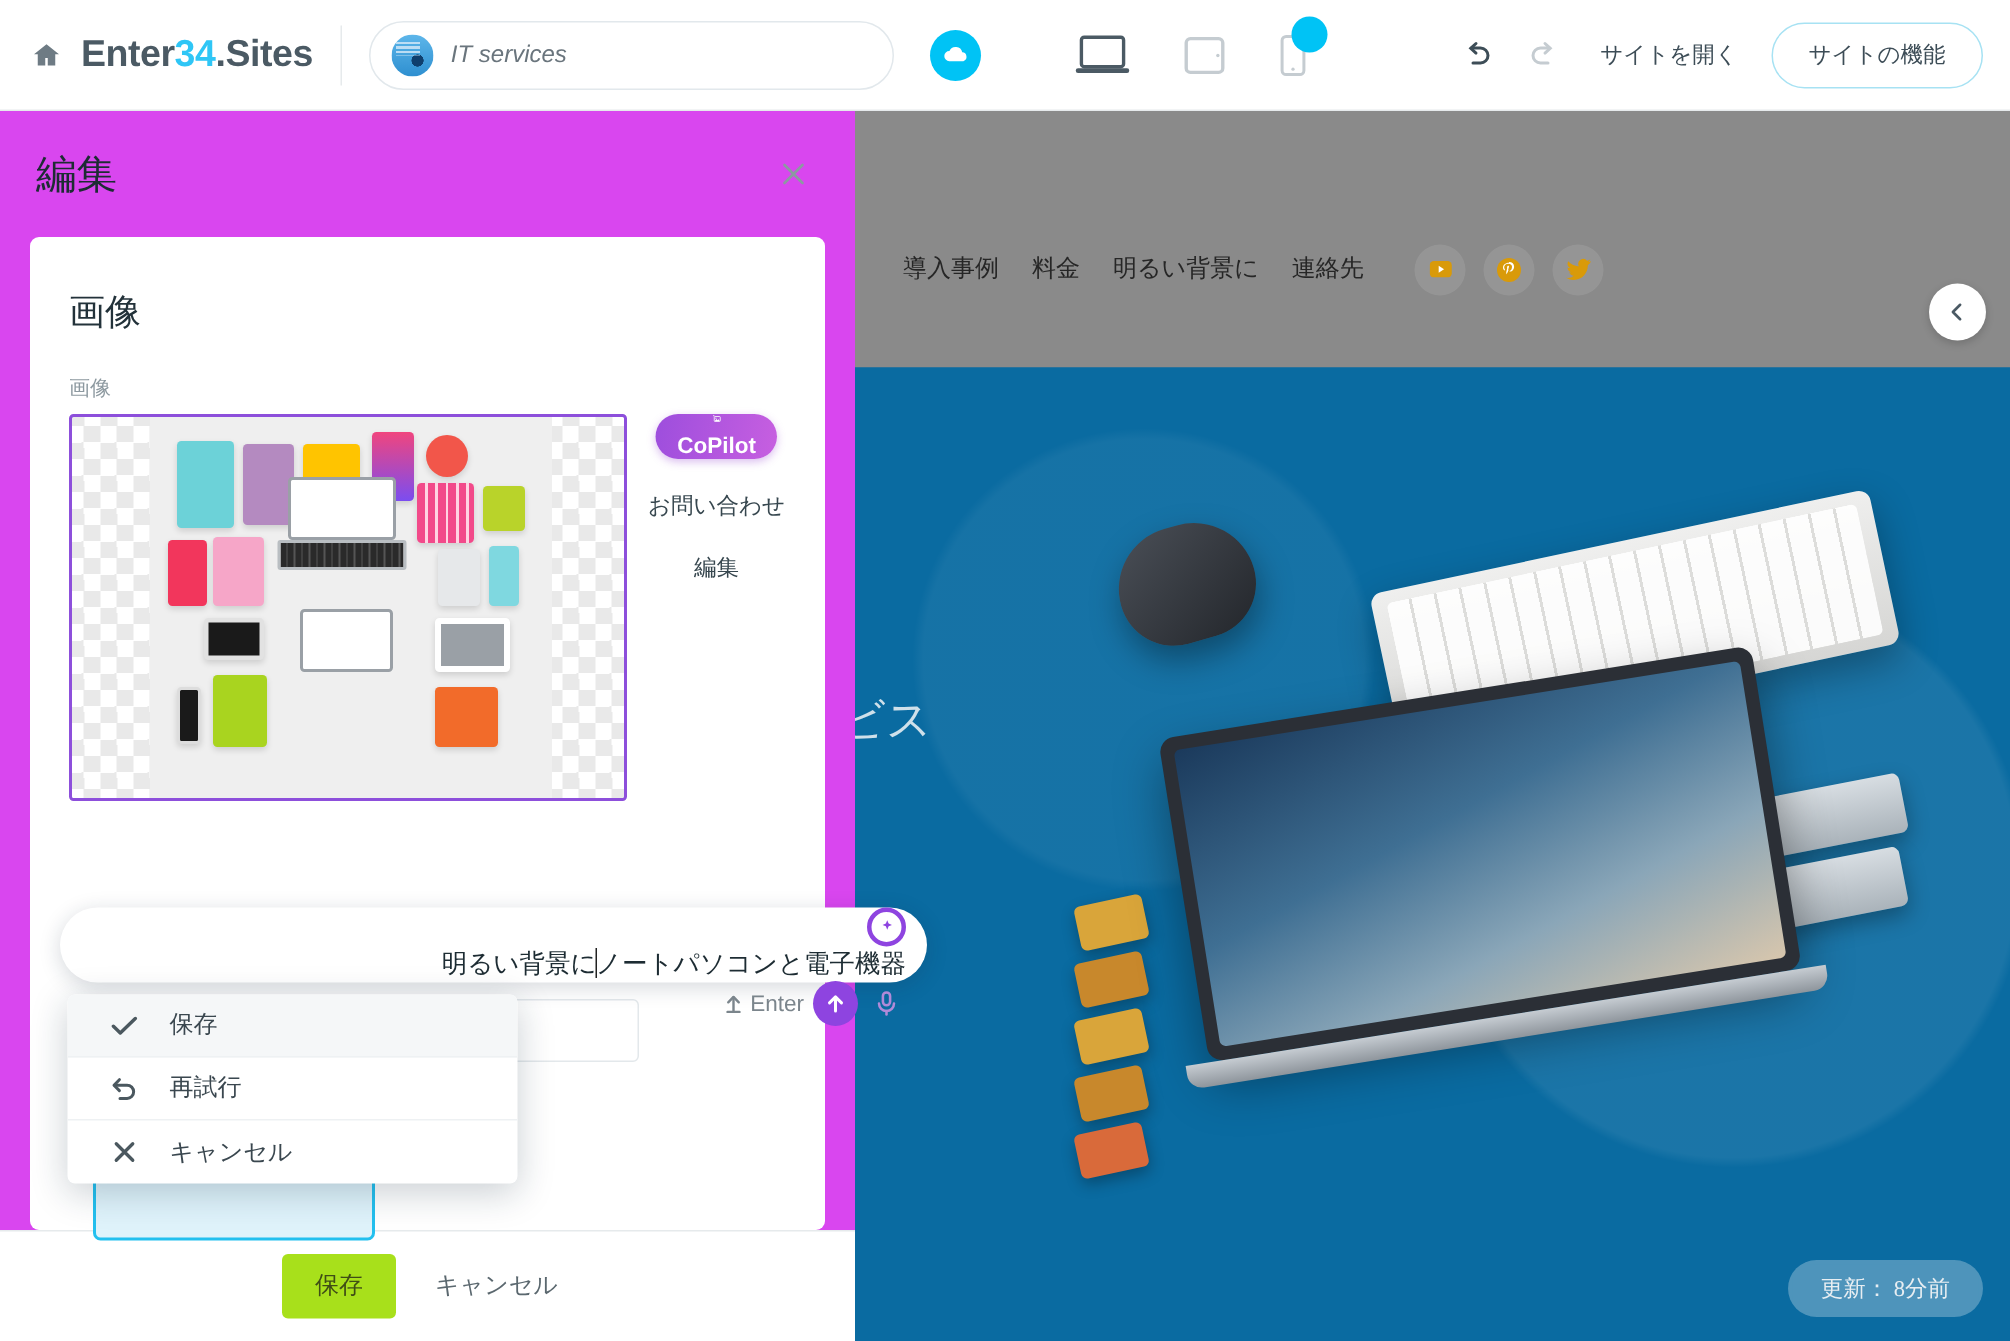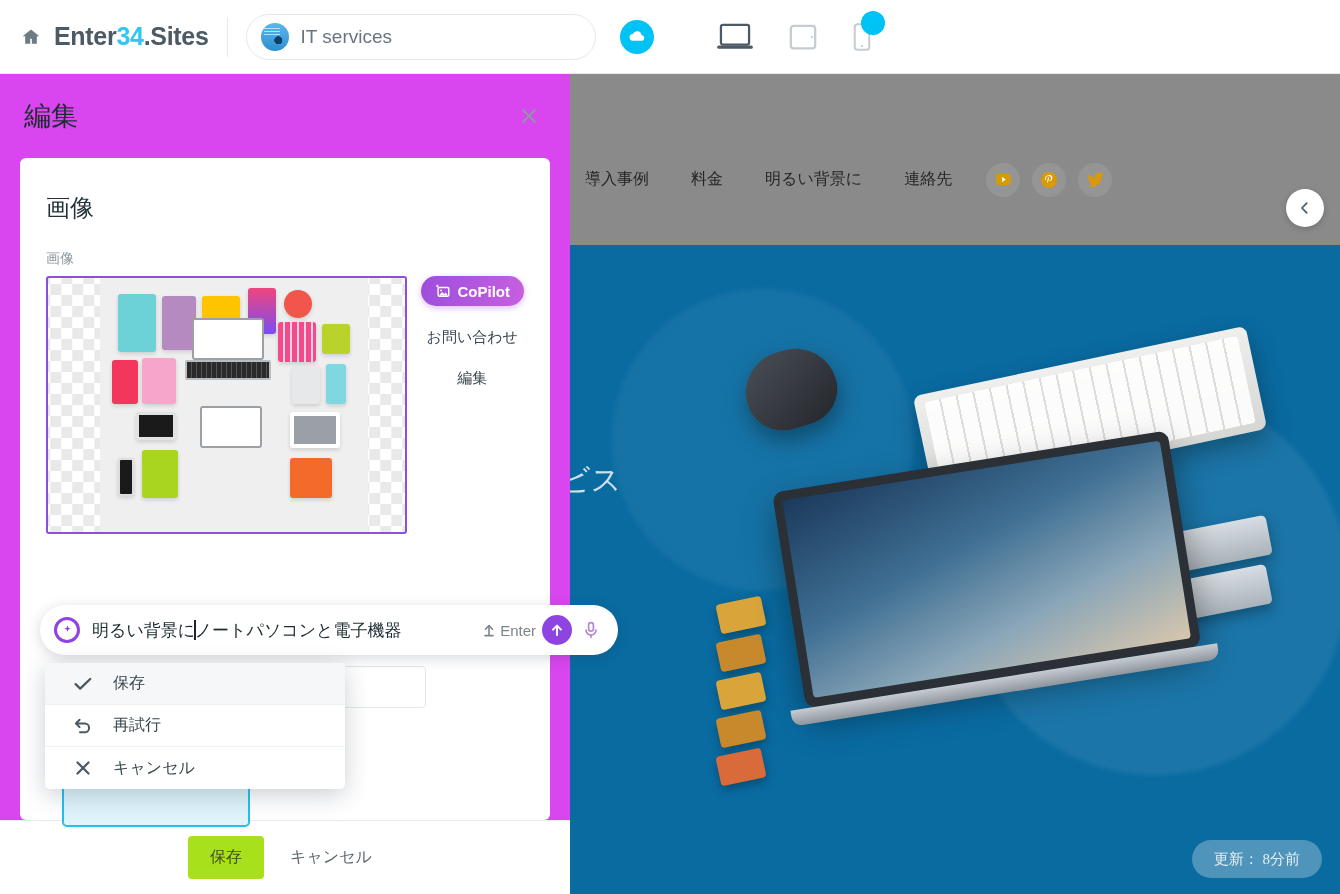--- a/index.html
+++ b/index.html
@@ -32,21 +32,21 @@
     background:
       radial-gradient(circle at 62% 62%, #0f3f6d 0 16%, transparent 17%),
       linear-gradient(#5db6ea,#2e8fd0);
     position:relative; overflow:hidden;
   }
   .site-favicon:before{
     content:""; position:absolute; left:3px; top:5px; width:16px; height:9px;
     background:repeating-linear-gradient(#cfe6f7 0 1.4px, transparent 1.4px 3px);
     opacity:.85;
   }
-  .searchbox .txt{ margin-left:12px; font-size:19px; color:#6a757d; }
+  .searchbox .txt{ margin-left:12px; font-size:16px; color:#6a757d;font-style:italic; }
   .cloud-btn{
     margin-left:24px; width:34px;height:34px;border-radius:50%;
     background:#00c3f5; display:flex;align-items:center;justify-content:center; cursor:pointer;
   }
   .devices{ display:flex; align-items:center; margin-left:62px; gap:34px; }
   .dev{ cursor:pointer; position:relative; display:flex; align-items:center; justify-content:center;}
   .dev .badge{
     position:absolute; top:-10px; right:-13px; width:24px;height:24px;border-radius:50%;
     background:#00c3f5;
   }
@@ -61,21 +61,21 @@
 
   
   .preview{
     position:absolute; left:570px; top:74px; width:770px; height:820px; overflow:hidden;
     background:#0a6ba1;
   }
   .prev-nav{
     position:absolute; top:0; left:0; width:100%; height:171px; background:#8a8a8a;
     display:flex; align-items:center;
   }
-  .prev-nav .menu{ display:flex; align-items:center; gap:42px; margin-left:15px; margin-top:40px;}
+  .prev-nav .menu{ display:flex; align-items:center; gap:22px; margin-left:32px; margin-top:40px;}
   .prev-nav .menu span{ font-size:16px; color:#262626;}
   .socials{ display:flex; gap:12px; margin-left:34px; margin-top:40px;}
   .soc{
     width:34px;height:34px;border-radius:50%;background:rgba(255,255,255,.10);
     display:flex;align-items:center;justify-content:center;
   }
   .collapse-btn{
     position:absolute; right:16px; top:115px; width:38px;height:38px;border-radius:50%;
     background:#fff; display:flex;align-items:center;justify-content:center;
     box-shadow:0 2px 6px rgba(0,0,0,.18); cursor:pointer; z-index:5;
@@ -186,29 +186,29 @@
   .mini-laptop2{
     position:absolute; left:100px; top:128px; width:62px;height:42px;background:#fff;
     border:2px solid #9aa0a6;border-radius:3px;
   }
 
   .img-side{ margin-left:14px; width:auto; display:flex;flex-direction:column;align-items:center;}
   .copilot-btn{
     height:30px;padding:0 14px;border-radius:15px;
     background:linear-gradient(100deg,#9d4edd,#c75fe0);
     color:#fff;font-size:15px;font-weight:700;display:flex;align-items:center;gap:7px;
-    cursor:pointer; box-shadow:0 2px 6px rgba(150,70,210,.35);
+    cursor:pointer; box-shadow:0 2px 6px rgba(150,70,210,.35);flex-direction:column;
   }
   .side-link{ margin-top:22px;font-size:15px;color:#37474f;cursor:pointer;}
 
   
   .prompt{
     position:absolute; left:20px; top:447px; width:578px; height:50px;
     background:#fff; border-radius:25px; box-shadow:0 3px 14px rgba(20,40,60,.18);
-    display:flex; align-items:center; padding:0 14px; z-index:6;
+    display:flex; align-items:flex-end; padding:0 14px; z-index:6;flex-direction:column;
   }
   .prompt .ai-icon{
     width:26px;height:26px;border-radius:50%;border:3px solid #8e44e0;flex:0 0 26px;
     display:flex;align-items:center;justify-content:center;color:#8e44e0;font-size:12px;
   }
   .prompt .ptext{ margin-left:12px; font-size:17px; color:#1d2c33; white-space:nowrap; position:relative;}
   .caret{
     display:inline-block; width:1.5px;height:20px;background:#222;vertical-align:-4px;
     margin:0 -1px;
   }
@@ -291,20 +291,36 @@
     </span>
     <span class="dev">
       <svg width="20" height="32" viewBox="0 0 22 34">
           <rect x="3" y="3" width="16" height="28" rx="3" fill="none" stroke="#c5ccd1" stroke-width="2.2"></rect>
           <circle cx="11" cy="27" r="1.2" fill="#c5ccd1"></circle>
         </svg>
       <span class="badge"></span>
     </span>
   </div>
 
+  <div class="right-tools">
+    <span class="icon-btn">
+      <svg width="24" height="24" viewBox="0 0 24 24" fill="none" stroke="#3d4d57" stroke-width="2" stroke-linecap="round">
+          <path d="M8 7H14a5 5 0 0 1 0 10H9"></path>
+          <path d="M11 4 7.5 7.2 11 10.4"></path>
+        </svg>
+    </span>
+    <span class="icon-btn">
+      <svg width="24" height="24" viewBox="0 0 24 24" fill="none" stroke="#c5ccd1" stroke-width="2" stroke-linecap="round">
+          <path d="M16 7H10a5 5 0 0 0 0 10h5"></path>
+          <path d="M13 4l3.5 3.2L13 10.4"></path>
+        </svg>
+    </span>
+    <span class="lnk">サイトを開く</span>
+    <span class="pill-btn">サイトの機能</span>
+  </div>
 </div>
 
 <div class="preview">
   <div class="prev-nav">
     <div class="menu">
       <span>導入事例</span>
       <span>料金</span>
       <span>明るい背景に</span>
       <span>連絡先</span>
     </div>

